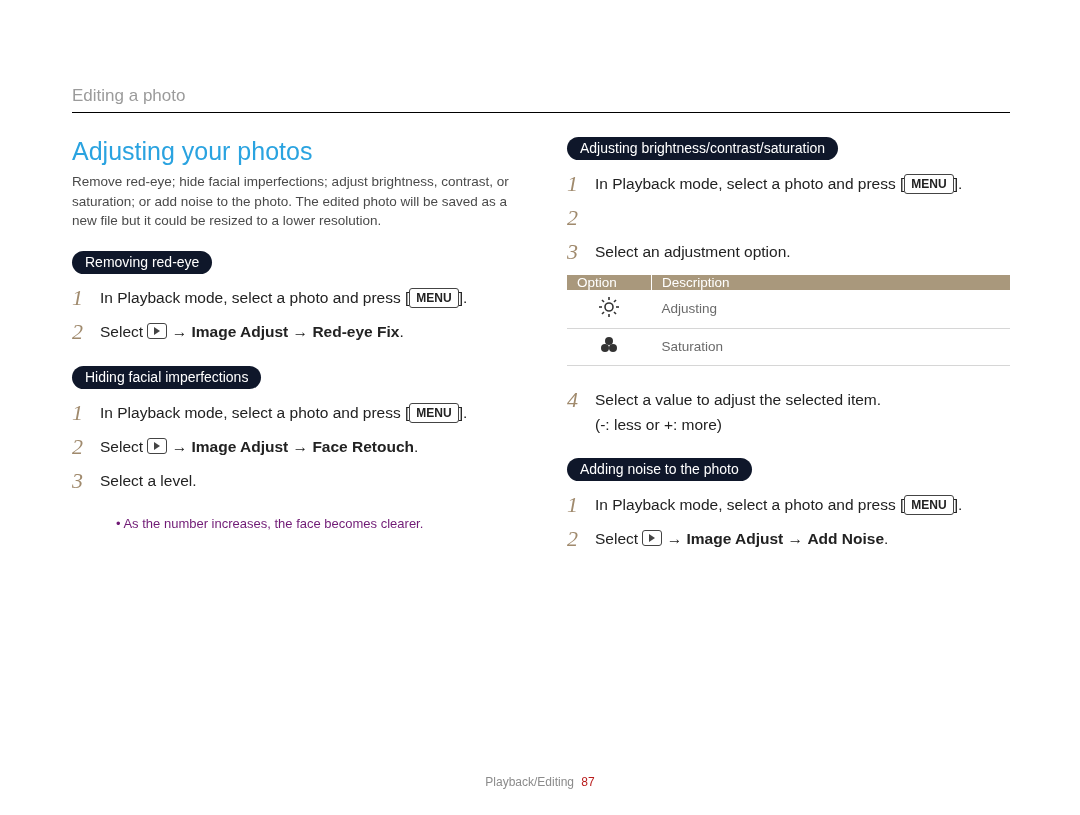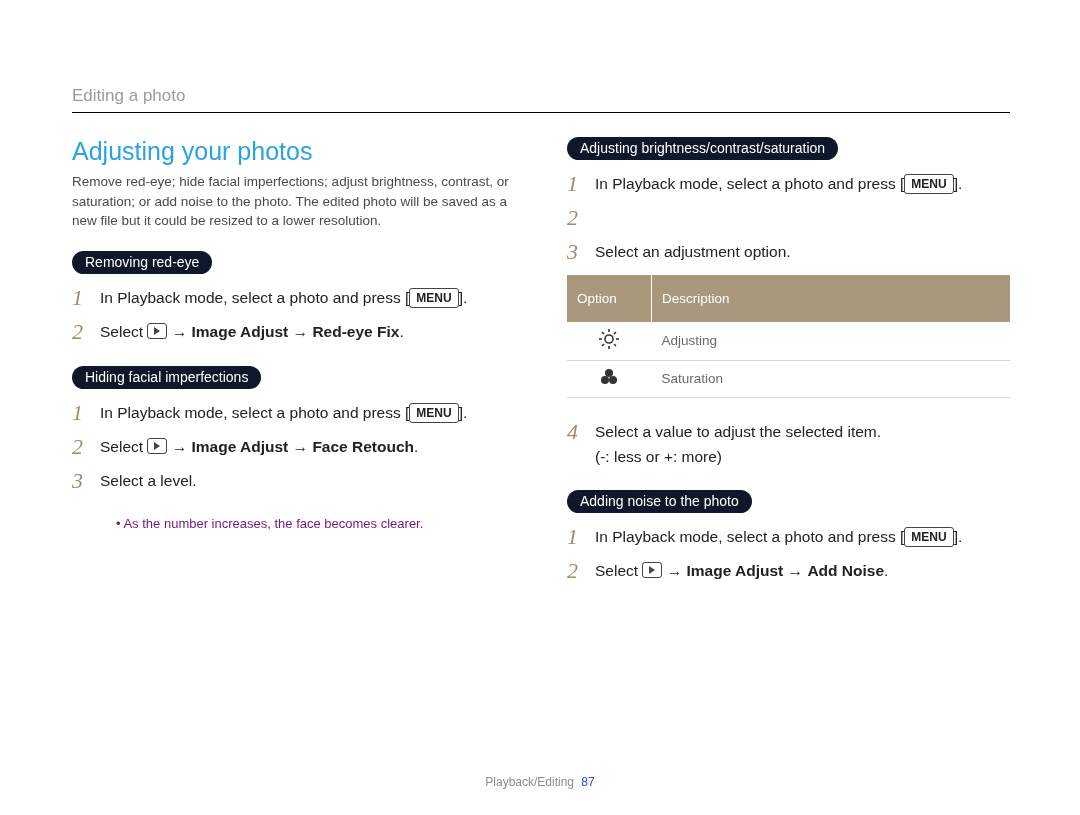--- a/index.html
+++ b/index.html
@@ -125,21 +125,21 @@
     width: 100%;
     border-collapse: collapse;
     font-size: 13.5px;
     margin: 2px 0 22px 0;
   }
   table.opt th {
     background: #a9987c;
     color: #fff;
     font-weight: 400;
     text-align: left;
-    padding: 16px 10px;
+    padding: 0 10px;
   }
   table.opt th:first-child {
     width: 64px;
     border-right: 1px solid #fff;
   }
   table.opt td {
     border-bottom: 1px solid #d6d6d6;
     padding: 7px 10px;
     color: #6a6a6a;
     vertical-align: middle;
@@ -153,21 +153,21 @@
 
   .footer {
     position: absolute;
     bottom: 26px;
     left: 0;
     right: 0;
     text-align: center;
     font-size: 12px;
     color: #8b8b8b;
   }
-  .footer .pnum { color: #1d4ed8; margin-left: 4px; }
+  .footer .pnum { color: #b91c1c; margin-left: 4px; }
 </style>
 </head>
 <body>
 
 <div class="page">
 
   <div class="breadcrumb">Editing a photo</div>
 
   <div class="columns">
 

